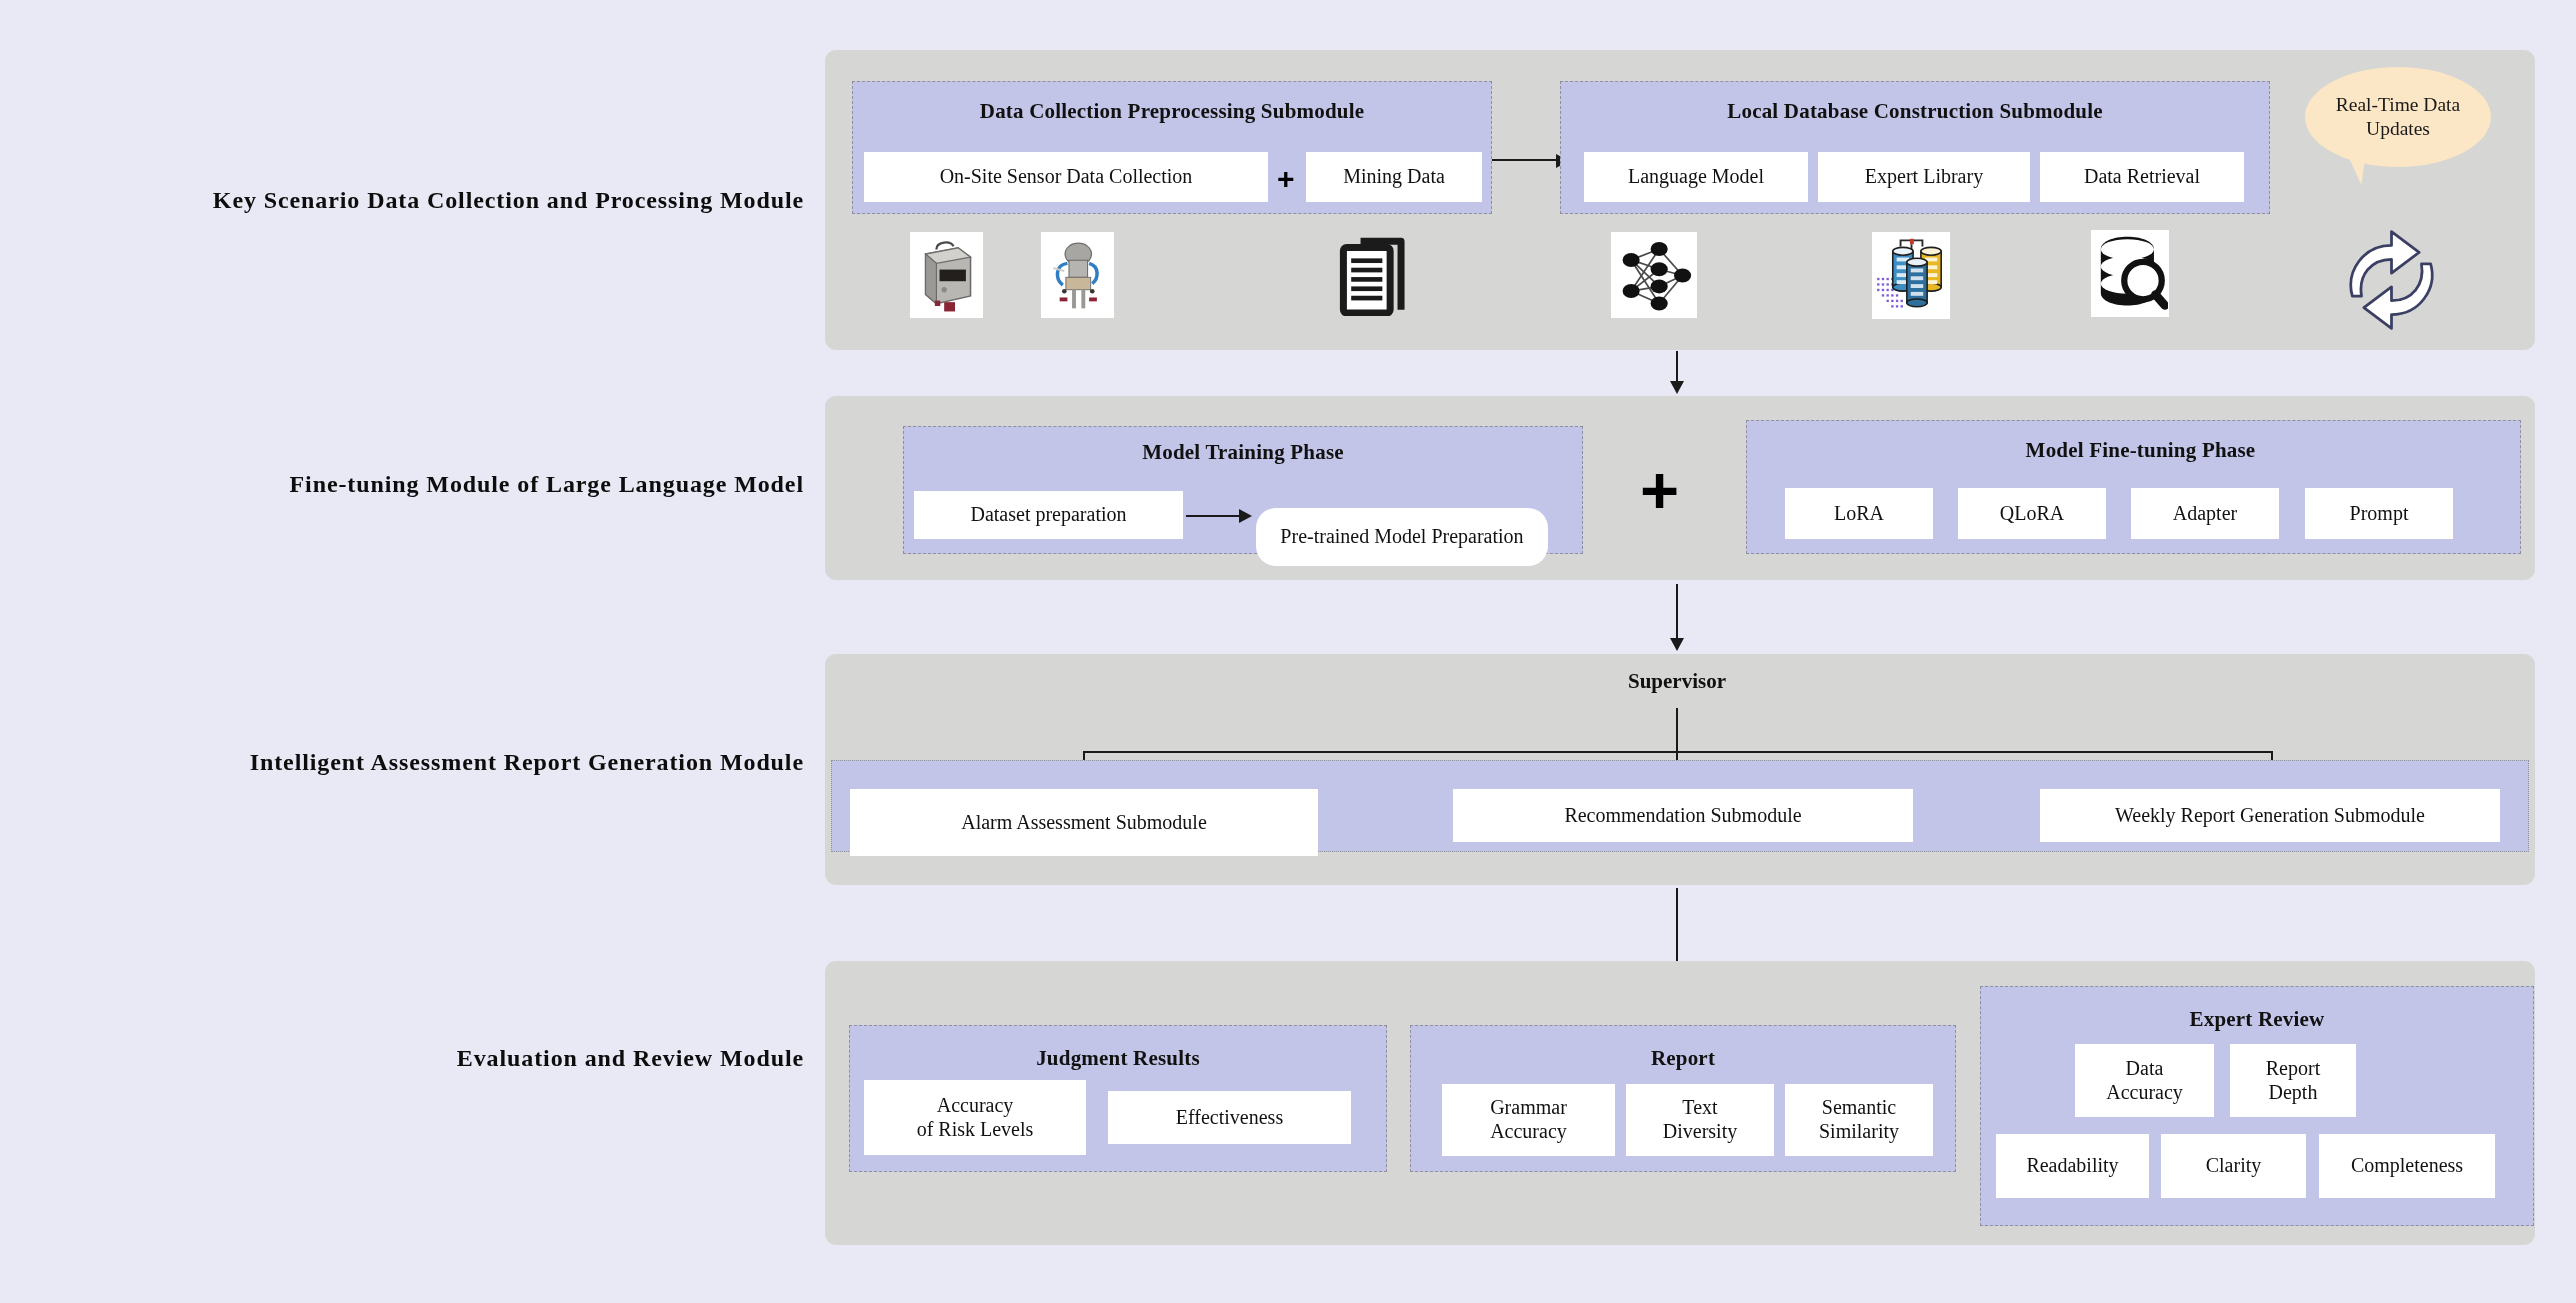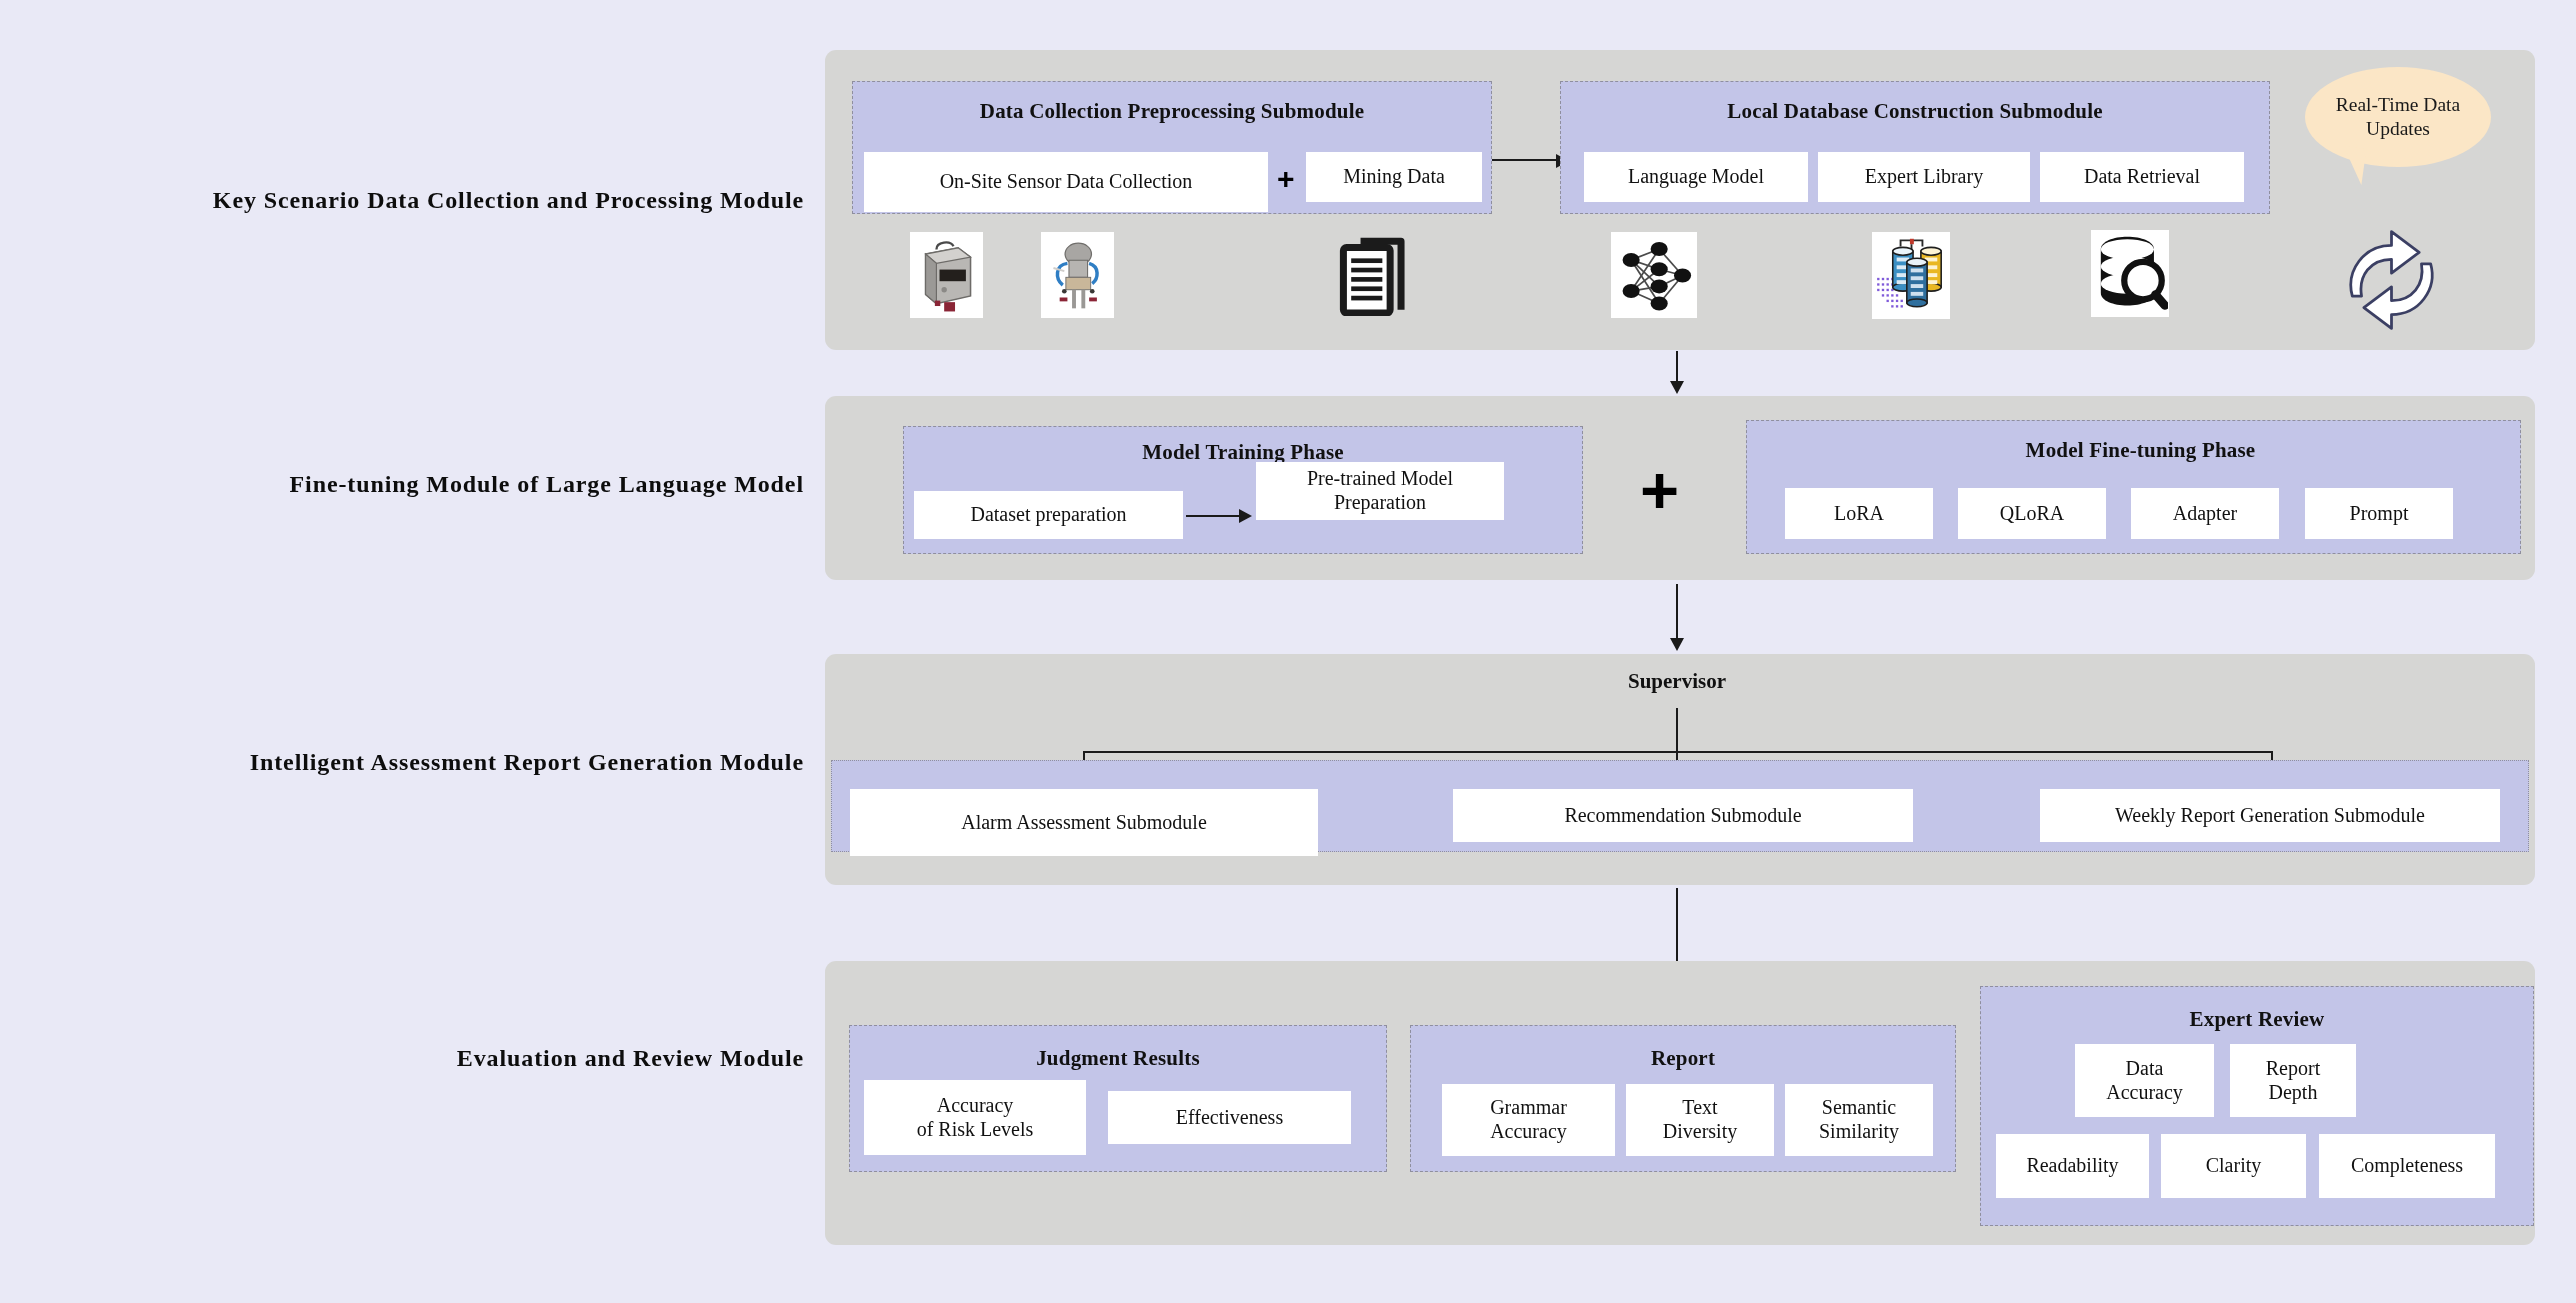--- a/index.html
+++ b/index.html
@@ -150,21 +150,21 @@
   <div class="row-label" style="top:187px; left:47px; width:757px;">Key Scenario  Data  Collection  and  Processing  Module</div>
   <div class="row-label" style="top:471px; left:47px; width:757px;">Fine-tuning Module of Large Language Model</div>
   <div class="row-label" style="top:749px; left:47px; width:757px;">Intelligent  Assessment  Report  Generation  Module</div>
   <div class="row-label" style="top:1045px; left:47px; width:757px;">Evaluation  and  Review  Module</div>
 
   <div class="module" style="left:825px; top:50px; width:1710px; height:300px;"></div>
 
   <div class="subpanel" style="left:852px; top:81px; width:640px; height:133px;">
     <div class="subpanel-title" style="top:17px;">Data Collection Preprocessing Submodule</div>
   </div>
-  <div class="leaf" style="left:864px; top:152px; width:404px; height:60px;">On-Site Sensor Data Collection</div>
+  <div class="leaf" style="left:864px; top:152px; width:404px; height:50px;">On-Site Sensor Data Collection</div>
   <div class="midplus" style="left:1277px; top:164px;">+</div>
   <div class="leaf" style="left:1306px; top:152px; width:176px; height:50px;">Mining Data</div>
 
   <div class="h-line" style="left:1492px; top:159px; width:66px;"></div>
   <div class="arrow-right" style="left:1556px; top:154px;"></div>
 
   <div class="subpanel" style="left:1560px; top:81px; width:710px; height:133px;">
     <div class="subpanel-title" style="top:17px;">Local Database Construction Submodule</div>
   </div>
   <div class="leaf" style="left:1584px; top:152px; width:224px; height:50px;">Language Model</div>
@@ -340,21 +340,21 @@
   <div class="arrow-down" style="left:1670px; top:381px;"></div>
 
   <div class="module" style="left:825px; top:396px; width:1710px; height:184px;"></div>
 
   <div class="subpanel" style="left:903px; top:426px; width:680px; height:128px;">
     <div class="subpanel-title" style="top:12.5px;">Model Training Phase</div>
   </div>
   <div class="leaf" style="left:914px; top:491px; width:269px; height:48px;">Dataset preparation</div>
   <div class="h-line" style="left:1186px; top:515px; width:55px;"></div>
   <div class="arrow-right" style="left:1239px; top:509px;"></div>
-  <div class="leaf" style="left:1256px; top:462px; width:248px; height:58px;">Pre-trained Model Preparation</div>
+  <div class="leaf" style="left:1256px; top:508px; width:292px; height:58px;border-radius:20px;">Pre-trained Model Preparation</div>
 
   <div class="bigplus" style="left:1640px; top:456px;">+</div>
 
   <div class="subpanel" style="left:1746px; top:420px; width:775px; height:134px;">
     <div class="subpanel-title" style="top:17px;padding-left:14px;">Model Fine-tuning Phase</div>
   </div>
   <div class="leaf" style="left:1785px; top:488px; width:148px; height:51px;">LoRA</div>
   <div class="leaf" style="left:1958px; top:488px; width:148px; height:51px;">QLoRA</div>
   <div class="leaf" style="left:2131px; top:488px; width:148px; height:51px;">Adapter</div>
   <div class="leaf" style="left:2305px; top:488px; width:148px; height:51px;">Prompt</div>

